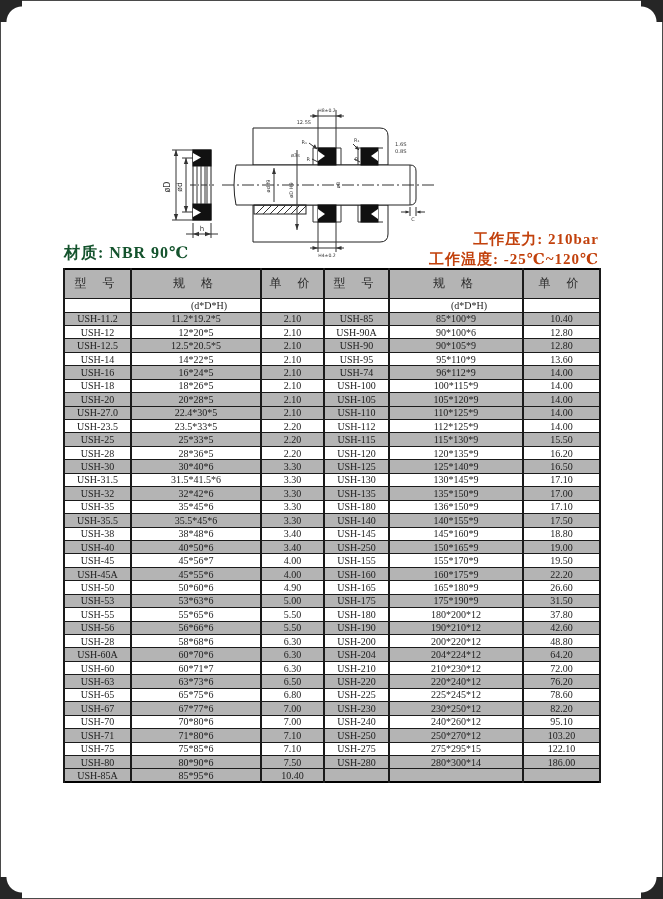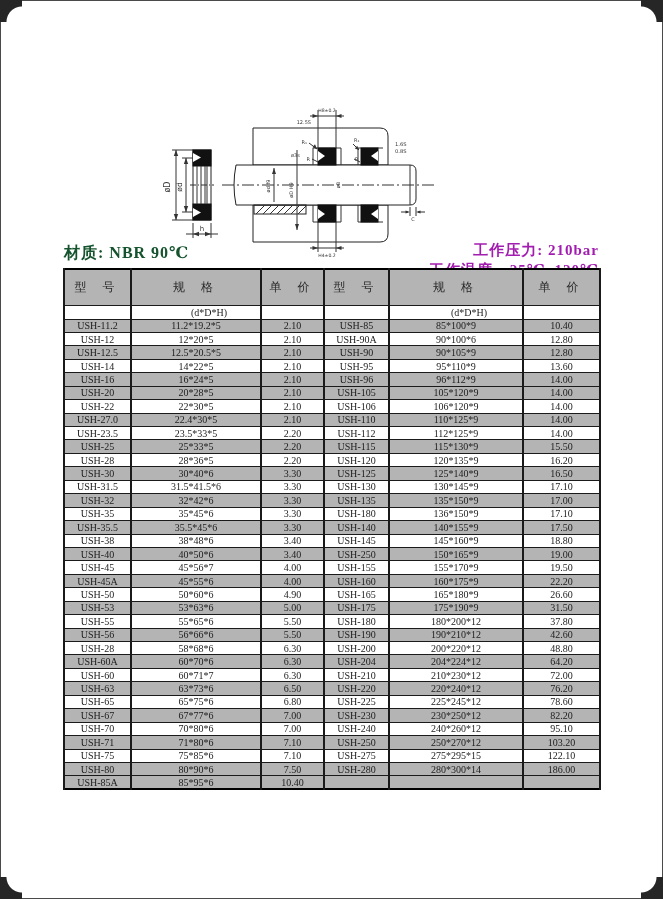--- a/index.html
+++ b/index.html
@@ -19,39 +19,39 @@
   .corner.br { right:0; bottom:0;background:radial-gradient(circle at 0% 0%,    rgba(0,0,0,0) 15px, #262626 16px); }
 
   .diagram { position:absolute; left:148px; top:90px; width:302px; height:176px; }
   .diagram text { font-family:"DejaVu Sans","Liberation Sans",sans-serif; fill:#3a3a3a; }
 
   .material {
     position:absolute; left:64px; top:243px; font-size:16px; font-weight:bold;
     letter-spacing:1px; color:#14532d;
   }
   .workspecs {
-    position:absolute; right:64px; top:240px; text-align:right;
-    font-size:15px; font-weight:bold; line-height:20px; letter-spacing:1px; color:#a21caf;
+    position:absolute; right:64px; top:229px; text-align:right;
+    font-size:15px; font-weight:bold; line-height:20px; letter-spacing:1px; color:#c2410c;
   }
 
   table.price {
     position:absolute; left:63px; top:268px; width:536px;
     border-collapse:collapse; table-layout:fixed;
     border:2px solid #000;
     font-size:10px;
   }
   table.price th, table.price td {
     border-top:1px solid #1a1a1a; border-bottom:1px solid #1a1a1a;
     border-left:2px solid #1a1a1a; border-right:2px solid #1a1a1a;
     text-align:center; vertical-align:middle;
     height:13.45px; padding:0; line-height:1.1;
     overflow:hidden; white-space:nowrap; color:#1c1c1c;
   }
   tr.hrow1 th {
-    background:#b4b4b4; height:36px; font-weight:normal;
+    background:#b4b4b4; height:29px; font-weight:normal;
     font-size:12px; letter-spacing:6px; color:#2a2a2a;
     font-family:"DejaVu Sans","Liberation Sans",sans-serif;
   }
   tr.hrow2 td { background:#ffffff; height:14px; font-size:10px;padding-left:26px; }
   tr.shade td { background:#b4b4b4; }
 </style>
 </head>
 <body>
 
 <div class="frame"></div>
@@ -262,38 +262,38 @@
         <td>14*22*5</td>
         <td>2.10</td>
         <td>USH-95</td>
         <td>95*110*9</td>
         <td>13.60</td>
       </tr>
       <tr class="shade">
         <td>USH-16</td>
         <td>16*24*5</td>
         <td>2.10</td>
-        <td>USH-96</td>
+        <td>USH-74</td>
         <td>96*112*9</td>
         <td>14.00</td>
       </tr>
+      <tr>
+        <td>USH-18</td>
+        <td>18*26*5</td>
+        <td>2.10</td>
+        <td>USH-100</td>
+        <td>100*115*9</td>
+        <td>14.00</td>
+      </tr>
       <tr class="shade">
         <td>USH-20</td>
         <td>20*28*5</td>
         <td>2.10</td>
         <td>USH-105</td>
         <td>105*120*9</td>
-        <td>14.00</td>
-      </tr>
-      <tr>
-        <td>USH-22</td>
-        <td>22*30*5</td>
-        <td>2.10</td>
-        <td>USH-106</td>
-        <td>106*120*9</td>
         <td>14.00</td>
       </tr>
       <tr class="shade">
         <td>USH-27.0</td>
         <td>22.4*30*5</td>
         <td>2.10</td>
         <td>USH-110</td>
         <td>110*125*9</td>
         <td>14.00</td>
       </tr>

